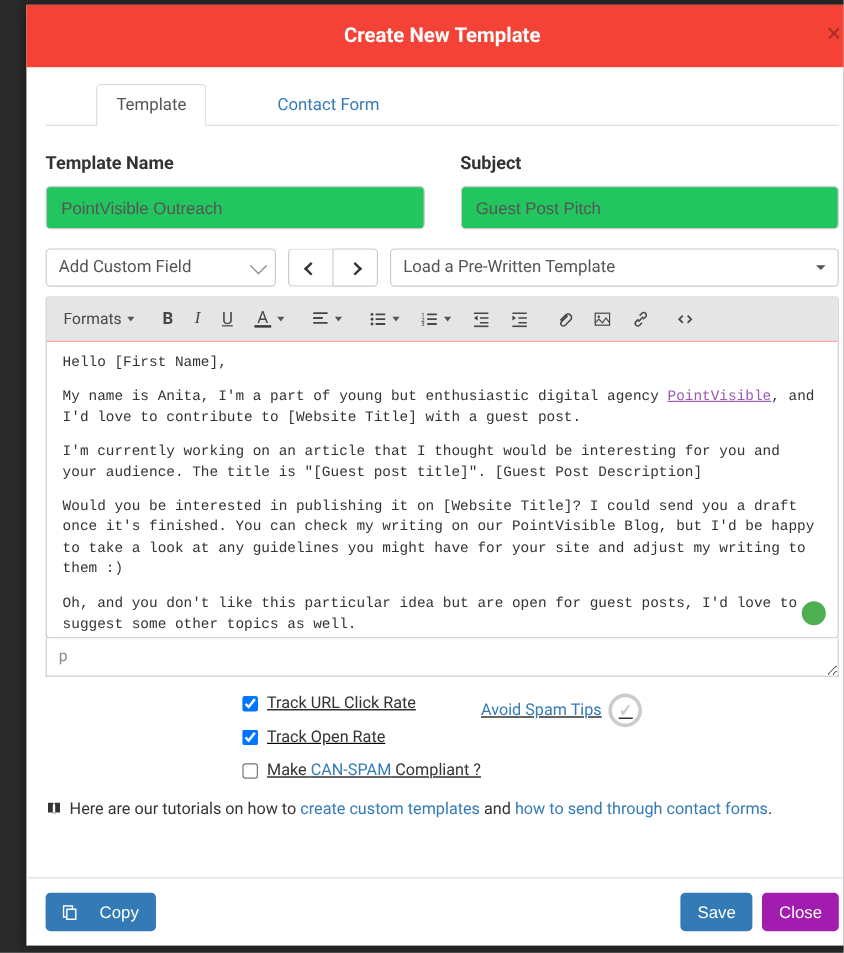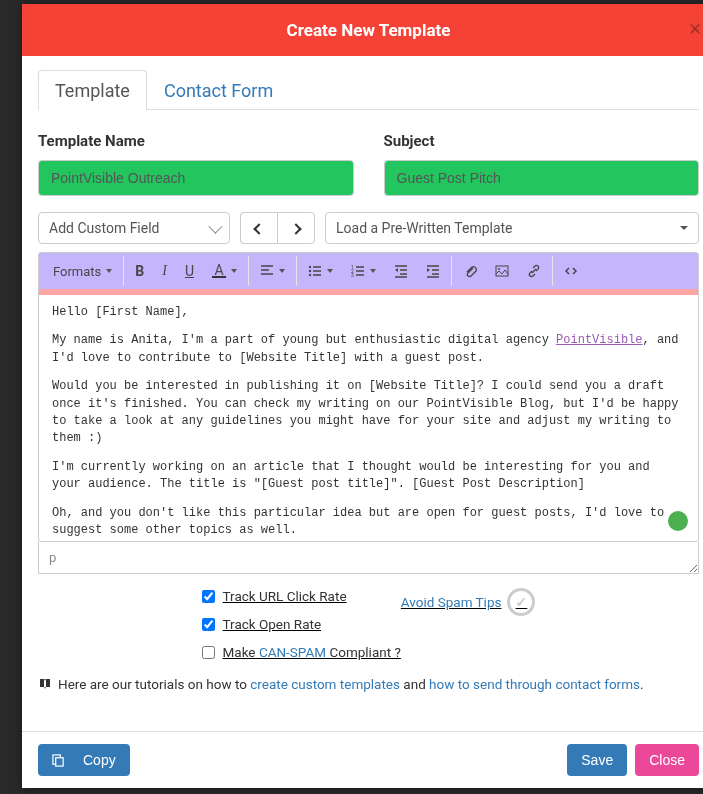--- a/index.html
+++ b/index.html
@@ -3,41 +3,41 @@
 <meta charset="utf-8">
 <style>
 * { box-sizing: border-box; margin: 0; padding: 0; }
 body { font-family: -apple-system, BlinkMacSystemFont, "Segoe UI", Roboto, Helvetica, Arial, sans-serif; background: #2a2a2a; width: 703px; height: 794px; overflow: hidden; position: relative; }
 .modal { background: #fff; width: 693px; height: 784px; position: absolute; top: 4px; left: 22px; display: flex; flex-direction: column; box-shadow: 0 0 10px rgba(0,0,0,0.5); }
 .modal-header { background: #f44336; color: #fff; padding: 16px; text-align: center; position: relative; }
 .modal-title { font-size: 17px; font-weight: 700; }
 .modal-close { position: absolute; right: 14px; top: 12px; color: rgba(0,0,0,0.3); font-size: 22px; cursor: pointer; font-weight: 400; }
 .modal-body { padding: 14px 16px; flex: 1; overflow-y: auto; }
 .tabs { border-bottom: 1px solid #ddd; display: flex; margin-bottom: 22px; }
-.tab { padding: 9px 16px; font-size: 18px; color: #337ab7; cursor: pointer; border: 1px solid transparent; border-bottom: none; margin-bottom: -1px; border-radius: 4px 4px 0 0; }
+.tab { padding: 9px 16px; font-size: 14px; color: #337ab7; cursor: pointer; border: 1px solid transparent; border-bottom: none; margin-bottom: -1px; border-radius: 4px 4px 0 0; margin-left: 42px; }
 .tab.active { color: #555; background: #fff; border-color: #ddd #ddd #fff; }
 .row { display: flex; gap: 30px; margin-bottom: 16px; }
 .field { flex: 1; }
 .field-label { font-size: 15px; font-weight: 700; color: #333; margin-bottom: 10px; display: block; }
 .input { width: 100%; padding: 9px 12px; border: 1px solid #ccc; border-radius: 4px; font-size: 14px; color: #555; background: #22c55e; }
 .toolbar-row { display: flex; gap: 10px; margin-bottom: 8px; text-align: center; }
 .select-wrap { display: flex; align-items: center; border: 1px solid #ccc; border-radius: 4px; padding: 7px 10px; font-size: 14px; color: #555; cursor: pointer; position: relative; flex: 1; justify-content: space-between; }
 .select-wrap.small { flex: 0 0 192px; }
 .chevron-down { width: 10px; height: 10px; border-right: 1.5px solid #888; border-bottom: 1.5px solid #888; transform: rotate(45deg) translateY(-2px); }
 .btn-group { display: flex; }
 .btn-group .nav-btn { border: 1px solid #ccc; background: #fff; padding: 7px 14px; cursor: pointer; }
 .btn-group .nav-btn:first-child { border-radius: 4px 0 0 4px; border-right: none; }
 .btn-group .nav-btn:last-child { border-radius: 0 4px 4px 0; }
 .arrow-icon { width: 8px; height: 8px; border-top: 2px solid #333; border-right: 2px solid #333; display: inline-block; }
 .arrow-left { transform: rotate(-135deg); }
 .arrow-right { transform: rotate(45deg); }
 .load-template { flex: 1; display: flex; justify-content: space-between; align-items: center; border: 1px solid #ccc; border-radius: 4px; padding: 7px 10px; font-size: 14px; color: #555; }
 .caret { width: 0; height: 0; border-left: 4px solid transparent; border-right: 4px solid transparent; border-top: 4px solid #555; }
 .editor { border: 1px solid #ccc; border-radius: 3px; }
-.editor-toolbar { display: flex; border-bottom: 6px solid #fca5a5; background: #c4b5fd; padding: 3px; flex-wrap: wrap; }
+.editor-toolbar { display: flex; border-bottom: 1px solid #fca5a5; background: #e5e5e5; padding: 3px; flex-wrap: wrap; }
 .tb-group { display: flex; border-right: 1px solid #e5e5e5; padding: 0 2px; }
 .tb-group:last-child { border-right: none; }
 .tb-btn { padding: 5px 8px; cursor: pointer; color: #474747; background: transparent; border: 1px solid transparent; display: flex; align-items: center; gap: 3px; font-size: 14px; min-height: 30px; }
 .tiny-caret { width: 0; height: 0; border-left: 3px solid transparent; border-right: 3px solid transparent; border-top: 4px solid #555; margin-left: 2px; }
 .formats-label { font-size: 13px; }
 .underline-swatch { border-bottom: 2px solid #333; display: inline-block; width: 14px; text-align: center; line-height: 12px; }
 .editor-content { padding: 9px 13px; font-family: "Courier New", monospace; font-size: 12px; line-height: 1.45; color: #333; height: 246px; overflow-y: auto; position: relative; }
 .editor-content p { margin-bottom: 11px; }
 .editor-content a { color: #9b59b6; text-decoration: underline; }
 .bubble { position: absolute; bottom: 8px; right: 8px; width: 24px; height: 24px; background: #4caf50; border-radius: 50%; border: 2px solid #fff; }
@@ -47,21 +47,21 @@
 .check-item { display: flex; align-items: center; gap: 8px; font-size: 13.5px; color: #333; }
 .check-item input { width: 13px; height: 13px; }
 .spam-tips { display: flex; align-items: center; gap: 6px; color: #337ab7; font-size: 13.5px; cursor: pointer; }
 .spam-circle { width: 28px; height: 28px; border: 3px solid #ccc; border-radius: 50%; display: flex; align-items: center; justify-content: center; color: #ccc; font-size: 14px; font-weight: bold; }
 .tutorial-row { margin-top: 16px; font-size: 13.5px; color: #333; display: flex; align-items: center; gap: 6px; }
 .tutorial-row a { color: #337ab7; text-decoration: none; }
 .modal-footer { border-top: 1px solid #ddd; padding: 12px 16px; display: flex; justify-content: space-between; align-items: center; }
 .btn { padding: 8px 14px; border-radius: 4px; font-size: 14px; border: none; cursor: pointer; color: #fff; display: flex; align-items: center; gap: 18px; }
 .btn-copy { background: #337ab7; }
 .btn-save { background: #337ab7; }
-.btn-close { background: #ec4899; }
+.btn-close { background: #a21caf; }
 .footer-right { display: flex; gap: 8px; }
 svg { display: block; }
 </style>
 </head>
 <body>
 
 <div class="modal">
   <div class="modal-header">
     <div class="modal-title">Create New Template</div>
     <span class="modal-close">×</span>
@@ -185,22 +185,22 @@
           <div class="tb-btn">
               <svg width="14" height="14" viewBox="0 0 14 14">
                 <path d="M5 4L2 7l3 3M9 4l3 3-3 3" stroke="#474747" stroke-width="1.5" fill="none"></path>
               </svg>
             </div>
         </div>
       </div>
       <div class="editor-content">
         <p>Hello [First Name],</p>
         <p><span>My name is Anita, I'm a part of young but enthusiastic digital agency </span><a href="#">PointVisible</a><span>, and I'd love to contribute to [Website Title] with a guest post.</span></p>
+        <p>I'm currently working on an article that I thought would be interesting for you and your audience. The title is "[Guest post title]". [Guest Post Description]</p>
         <p>Would you be interested in publishing it on [Website Title]? I could send you a draft once it's finished. You can check my writing on our PointVisible Blog, but I'd be happy to take a look at any guidelines you might have for your site and adjust my writing to them :)</p>
-        <p>I'm currently working on an article that I thought would be interesting for you and your audience. The title is "[Guest post title]". [Guest Post Description]</p>
         <p>Oh, and you don't like this particular idea but are open for guest posts, I'd love to suggest some other topics as well.</p>
 
         <div class="bubble"></div>
       </div>
     </div>
     <div class="p-box">p</div>
 
     <div class="checks">
       <div class="checks-left">
         <label class="check-item">

